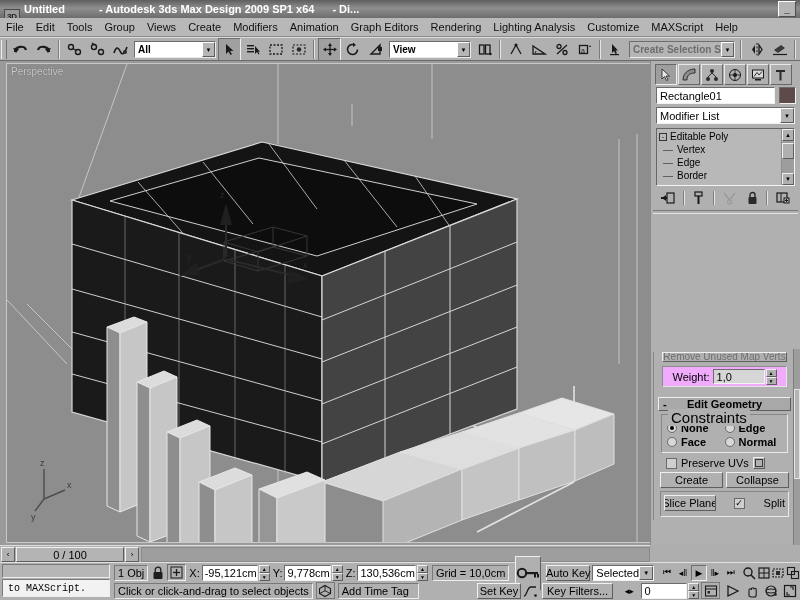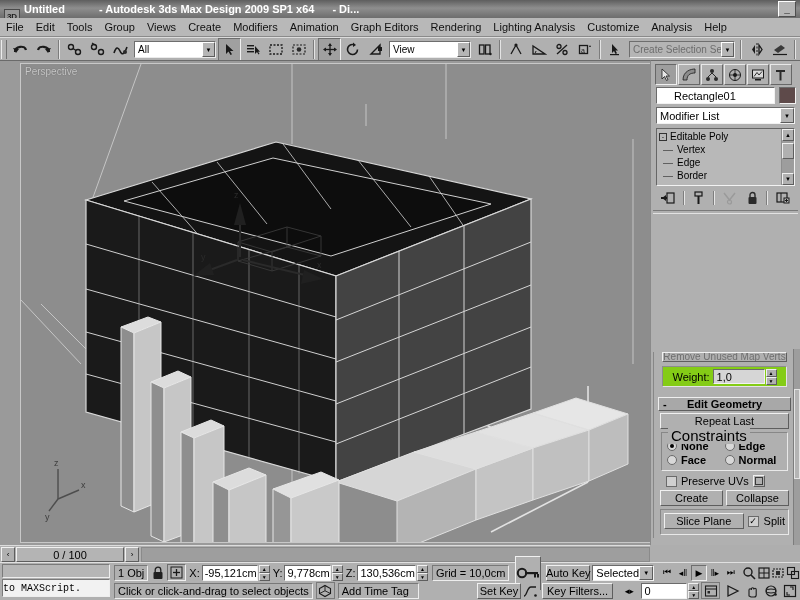--- a/index.html
+++ b/index.html
@@ -67,39 +67,39 @@
     display: flex; align-items: center; justify-content: center;
     color: #1a1a1a; font-size: 11px; overflow: hidden;
   }
   .tbtn svg { display: block; }
   .tbtn.sunk { border: 1px solid #6e6e6e; border-right-color: #f0f0f0; border-bottom-color: #f0f0f0; background: #a0a0a0; }
   .tsep { width: 1px; height: 19px; margin: 0 3px; background: #7c7c7c; border-right: 1px solid #e4e4e4; flex: none; }
   .tcombo {
     height: 17px; background: #ffffff; flex: none;
     border: 1px solid #6e6e6e; border-right-color: #eaeaea; border-bottom-color: #eaeaea;
     display: flex; align-items: center; font-size: 10px; color: #000;
-    padding-left: 3px; box-sizing: border-box; margin: 0 2px;
+    padding-left: 3px; box-sizing: border-box; margin: 0 2px; font-weight: bold;
   }
   .tcombo.disabled { background: #b5b5b5; color: #6d6d6d; }
   .tcombo .lbl { flex: 1 1 auto; white-space: nowrap; overflow: hidden; }
   .tcombo .arrow {
     width: 13px; height: 15px; flex: none; background: #b5b5b5;
     border: 1px solid #ffffff; border-right-color: #5c5c5c; border-bottom-color: #5c5c5c;
     display: flex; align-items: center; justify-content: center;
     font-size: 6px; color: #000; box-sizing: border-box;
   }
 
   
   .viewport-frame {
     position: absolute; left: 0; top: 60px; width: 650px; height: 485px;
     background: #9a9a9a; border-top: 1px solid #6a6a6a;
     box-sizing: border-box; overflow: hidden;
   }
   .viewport {
-    position: absolute; left: 20px; top: 2px; width: 645px; height: 480px;
+    position: absolute; left: 6px; top: 2px; width: 645px; height: 480px;
     background: #c2410c; overflow: hidden;
     border: 1px solid #c8c8c8;
     box-sizing: border-box;
   }
   .vp-label {
     position: absolute; left: 4px; top: 2px; color: #c9c9c9;
     font-size: 10px; z-index: 8; text-shadow: 0 0 1px #555;
   }
   .vp-svg { position: absolute; left: 0; top: 0; }
 
@@ -118,21 +118,21 @@
     display: flex; align-items: center; justify-content: center; box-sizing: border-box;
   }
   .cp-tab.active {
     border: 1px solid #676767; border-right-color: #efefef; border-bottom-color: #efefef;
     background: #9e9e9e;
   }
   .cp-namerow { display: flex; align-items: center; margin: 2px 4px 3px 5px; }
   .cp-nameinput {
     flex: 1 1 auto; height: 17px; background: #fff; color: #000; font-size: 11px;
     border: 1px solid #6b6b6b; border-right-color: #f2f2f2; border-bottom-color: #f2f2f2;
-    display: flex; align-items: center; padding-left: 17px; box-sizing: border-box;
+    display: flex; align-items: center; padding-left: 3px; box-sizing: border-box;
   }
   .cp-colorswatch {
     width: 17px; height: 17px; margin-left: 4px; background: #5e4a4a;
     border: 1px solid #6b6b6b; border-right-color: #f2f2f2; border-bottom-color: #f2f2f2;
     box-sizing: border-box; flex: none;
   }
   .cp-modlist {
     margin: 0 5px 4px 5px; height: 17px; background: #fff;
     border: 1px solid #6b6b6b; border-right-color: #f2f2f2; border-bottom-color: #f2f2f2;
     display: flex; align-items: center; font-size: 11px; box-sizing: border-box;
@@ -207,21 +207,21 @@
   }
   .rollout-header .minus { position: absolute; left: 4px; font-weight: bold; }
   .rollout-header .ttl { flex: 1 1 auto; text-align: center; }
   .clipped-btn {
     height: 10px; margin: 0 8px; background: #b0b0b0; color: #6f6f6f;
     border: 1px solid #f0f0f0; border-right-color: #5e5e5e; border-bottom-color: #5e5e5e;
     overflow: hidden; font-size: 10px; text-align: center; box-sizing: border-box;
     line-height: 8px;
   }
   .weight-box {
-    margin: 4px 8px; padding: 2px 4px; background: #84cc16;
+    margin: 4px 8px; padding: 2px 4px; background: #f0abfc;
     border: 1px solid #8c8c8c; border-right-color: #e4e4e4; border-bottom-color: #e4e4e4;
     display: flex; align-items: center; justify-content: center; box-sizing: border-box;
   }
   .weight-box .lab { font-size: 11px; margin-right: 3px; }
   .spin-field {
     width: 52px; height: 15px; background: #d6d6d6;
     border: 1px solid #6b6b6b; border-right-color: #f2f2f2; border-bottom-color: #f2f2f2;
     font-size: 11px; padding-left: 3px; box-sizing: border-box; display: flex; align-items: center;
   }
   .spin-btns {
@@ -300,21 +300,21 @@
     position: absolute; left: 2px; top: 1px; width: 108px; height: 34px;
   }
   .mx-line1 {
     height: 14px; background: #b6b6b6; box-sizing: border-box;
     border: 1px solid #7a7a7a; border-right-color: #eee; border-bottom-color: #eee;
   }
   .mx-line2 {
     height: 18px; margin-top: 1px; background: #f2f2f2; box-sizing: border-box;
     border: 1px solid #7a7a7a; border-right-color: #eee; border-bottom-color: #eee;
     font-family: "Liberation Mono", monospace; font-size: 10px;
-    display: flex; align-items: center; color: #000;
+    display: flex; align-items: center; padding-left: 5px; color: #000;
   }
   .status-area { position: absolute; left: 114px; top: 1px; width: 686px; height: 36px; }
   .st-row { display: flex; align-items: center; height: 17px; }
   .st-row2 { display: flex; align-items: center; height: 17px; margin-top: 1px; }
   .st-cell {
     height: 16px; box-sizing: border-box; background: #b0b0b0;
     border: 1px solid #787878; border-right-color: #ededed; border-bottom-color: #ededed;
     display: flex; align-items: center; font-size: 11px; padding: 0 3px; white-space: nowrap;
   }
   .st-field {
@@ -382,21 +382,21 @@
     <div class="menu-item">Tools</div>
     <div class="menu-item">Group</div>
     <div class="menu-item">Views</div>
     <div class="menu-item">Create</div>
     <div class="menu-item">Modifiers</div>
     <div class="menu-item">Animation</div>
     <div class="menu-item">Graph Editors</div>
     <div class="menu-item">Rendering</div>
     <div class="menu-item">Lighting Analysis</div>
     <div class="menu-item">Customize</div>
-    <div class="menu-item">Analysis</div>
+    <div class="menu-item">MAXScript</div>
     <div class="menu-item">Help</div>
   </div>
 
   <div class="toolbar">
     <div class="tb-grip"></div>
 
     <div class="tbtn">
       <svg width="17" height="15" viewBox="0 0 17 15">
           <path d="M3 10 C3 4,13 3,14 8" stroke="#1a1a1a" stroke-width="2.2" fill="none"></path>
           <path d="M1 6 L4 11 L7 7 Z" fill="#1a1a1a"></path>
@@ -828,23 +828,20 @@
           </span>
         </div>
 
         <div style="height:4px"></div>
 
         <div class="rollout-header">
           <span class="minus">-</span>
           <span class="ttl">Edit Geometry</span>
         </div>
 
-        <div class="btnrow">
-          <div class="btn">Repeat Last</div>
-        </div>
 
         <div class="group-box">
           <span class="gtitle">Constraints</span>
           <div class="radio-grid">
             <label class="radio">
               <span class="dot on"></span>
               <span>None</span>
             </label>
             <label class="radio">
               <span class="dot"></span>
@@ -869,21 +866,21 @@
             </span>
         </div>
 
         <div class="btnrow">
           <div class="btn">Create</div>
           <div class="btn">Collapse</div>
         </div>
 
 
         <div class="slice-group">
-          <div style="display:flex;align-items:center;gap:1px;margin-bottom:2px;">
+          <div style="display:flex;align-items:center;gap:15px;margin-bottom:2px;">
             <div class="btn" style="flex:1 1 0;">Slice Plane</div>
             <span class="cbox" style="margin-left:3px;">✓</span>
             <span style="font-size:11px;">Split</span>
           </div>
 
         </div>
 
       </div>
     </div>
 

